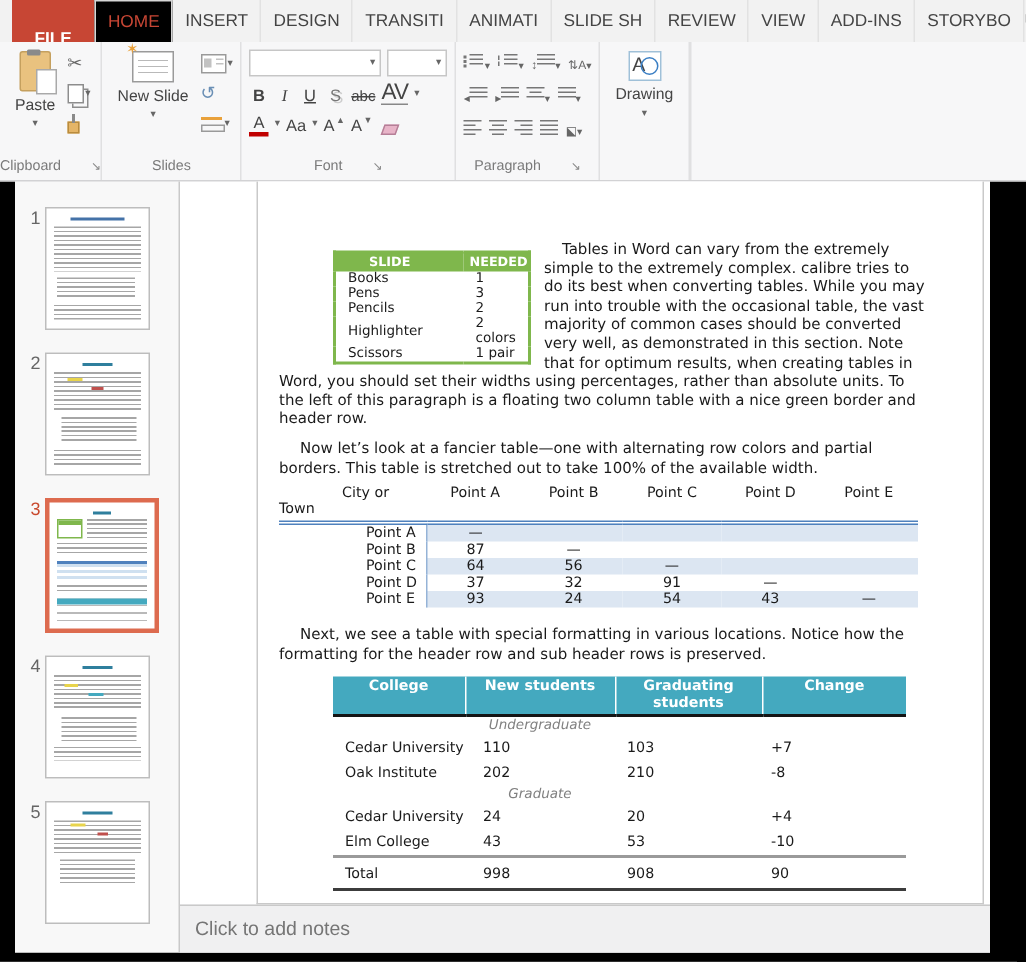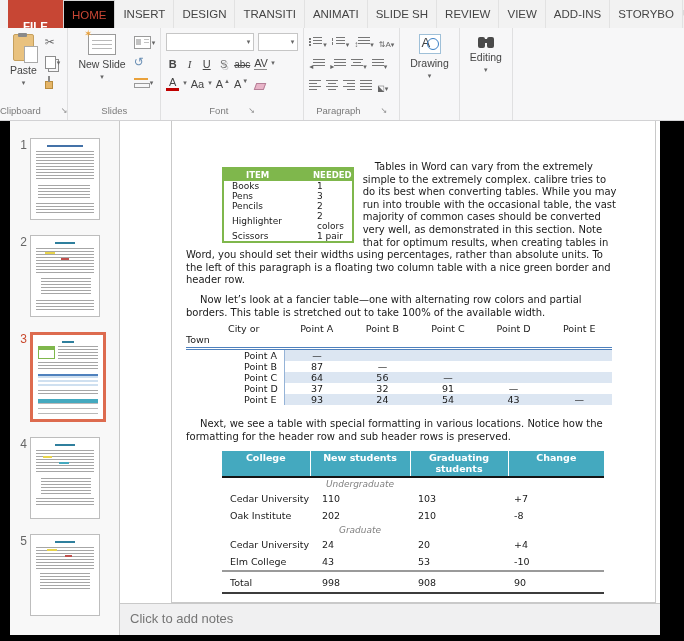--- a/index.html
+++ b/index.html
@@ -47,21 +47,21 @@
   .fontrow{display:flex;align-items:center;gap:4px;margin:1px 0 3px;}
   .sel{width:86px;height:16px;border:1px solid #c6c6c6;background:#fff;position:relative;}
   .sel.small{width:38px;}
   .sel .dd{position:absolute;right:3px;top:4px;}
   .fbtn{min-width:13px;height:14px;display:flex;align-items:flex-end;justify-content:center;font-size:11px;color:#444;line-height:1;gap:1px;}
   .fbtn.b{font-weight:bold;}
   .fbtn.i{font-style:italic;font-family:"Liberation Serif",serif;}
   .fbtn.u{text-decoration:underline;}
   .fbtn.s{color:#777;text-shadow:1.5px 1.5px 0 #ccc;}
   .fbtn.strike{text-decoration:line-through;font-size:10px;}
-  .fbtn.av{font-size:11px;letter-spacing:-0.5px;border-bottom:1px solid #888;}
+  .fbtn.av{font-size:15px;letter-spacing:-0.5px;border-bottom:1px solid #888;}
   .fbtn.fc{border-bottom:3px solid #C00000;}
   .supsym{font-size:6px;color:#666;margin-bottom:6px;}
   .eraseric{width:8px;height:5px;background:#e8b4c8;border:1px solid #b57f97;transform:skewX(-20deg);margin-left:2px;}
   
   .ali{display:inline-block;width:12px;padding:1px 0;}
   .ali i{display:block;height:1px;background:#777;margin:0 0 2px 0;width:12px;}
   .ali.c i:nth-child(even){width:8px;margin-left:2px;}
   .ali.l i:nth-child(even){width:8px;}
   .ali.r i:nth-child(even){width:8px;margin-left:4px;}
   .ali.dotted{padding-left:4px;width:10px;position:relative;}
@@ -314,27 +314,20 @@
         <div class="bigbtn">
           <span class="drawic"></span>
           <span>Drawing</span>
           <span class="dd">▾</span>
         </div>
       </div>
       <div class="glabel"></div>
     </div>
 
     <div class="group">
-      <div class="gbody">
-        <div class="bigbtn">
-          <span class="binoc"></span>
-          <span>Editing</span>
-          <span class="dd">▾</span>
-        </div>
-      </div>
       <div class="glabel"></div>
     </div>
 
   </div>
 
   <div class="content">
 
     <div class="thumbs">
       <div class="titem">
         <div class="tnum">1</div>
@@ -397,21 +390,21 @@
       <div class="slidepage">
 
 
         <table class="supply">
           <colgroup>
               <col class="c1">
               <col class="c2">
             </colgroup>
           <thead>
             <tr>
-              <th>ITEM</th>
+              <th>SLIDE</th>
               <th class="n">NEEDED</th>
             </tr>
           </thead>
           <tbody>
             <tr>
                 <td>Books</td>
                 <td>1</td>
               </tr>
             <tr>
                 <td>Pens</td>

